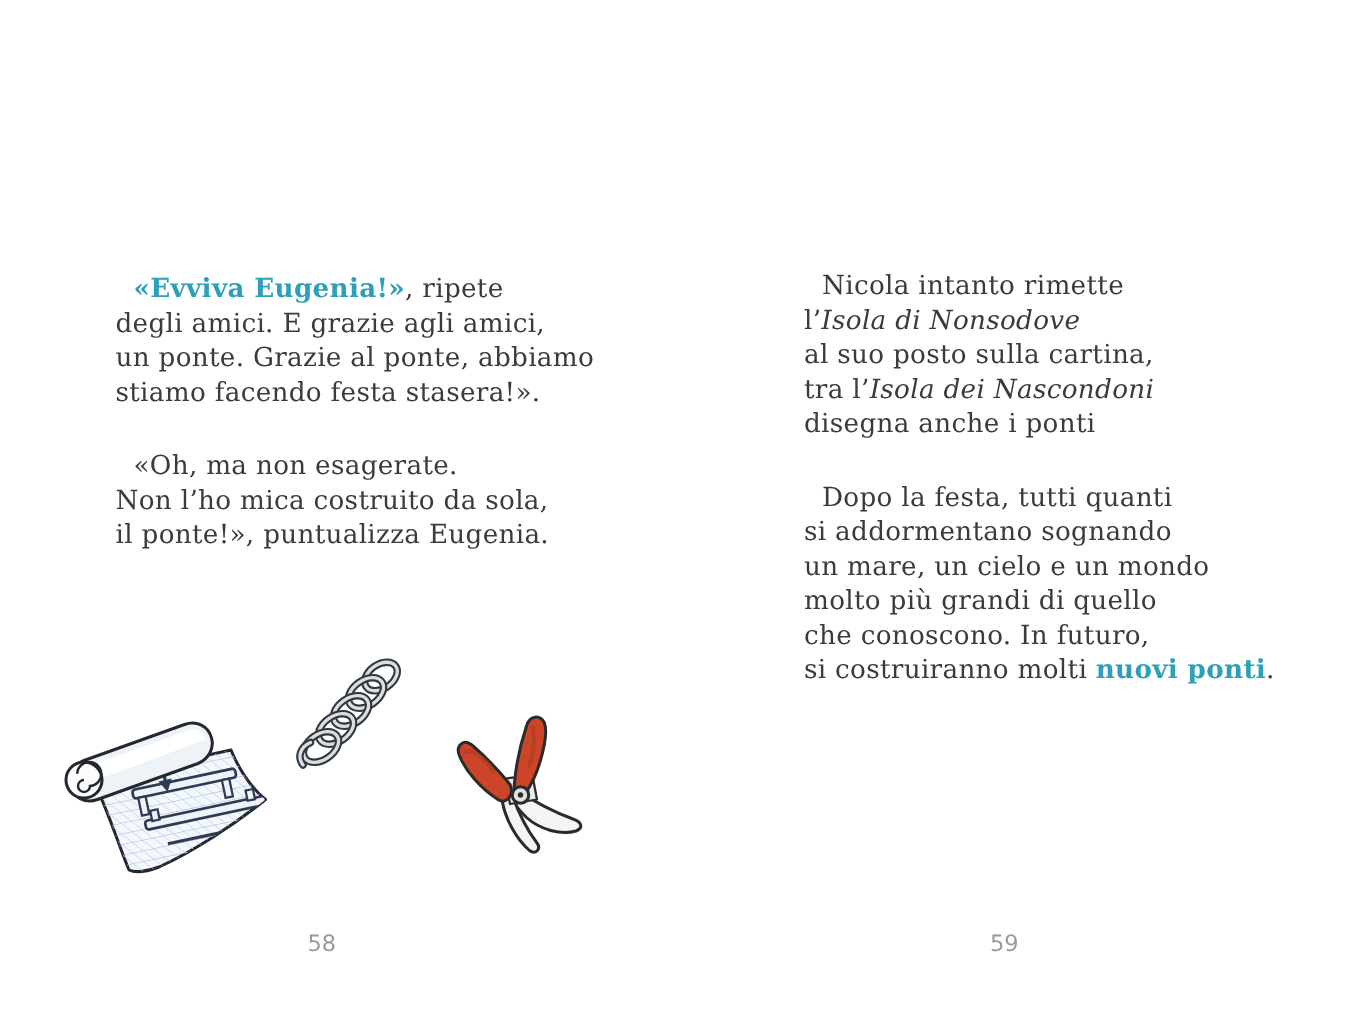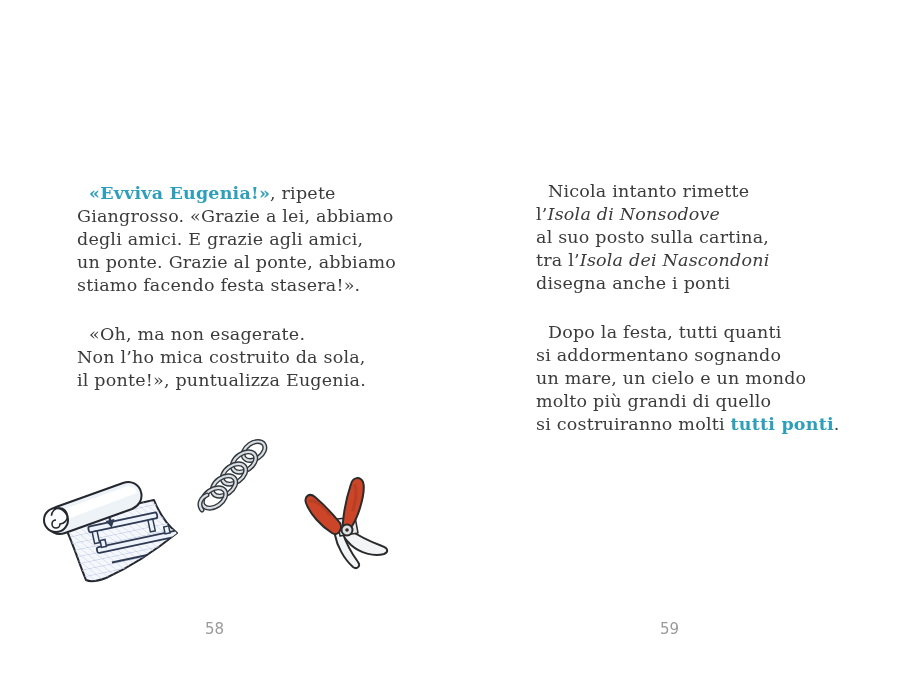--- a/index.html
+++ b/index.html
@@ -39,21 +39,20 @@
 </head>
 <body>
 
 <div class="page-spread">
 
   <div class="text-col" id="left-text">
     <div class="para">
       <div class="line indent">
         <span class="seg accent">«Evviva Eugenia!»</span><span class="seg">, ripete</span>
       </div>
-      <div class="line"><span class="seg">Giangrosso. «Grazie a lei, abbiamo</span></div>
       <div class="line"><span class="seg">degli amici. E grazie agli amici,</span></div>
       <div class="line"><span class="seg">un ponte. Grazie al ponte, abbiamo</span></div>
       <div class="line"><span class="seg">stiamo facendo festa stasera!».</span></div>
     </div>
     <div class="para">
       <div class="line indent"><span class="seg">«Oh, ma non esagerate.</span></div>
       <div class="line"><span class="seg">Non l’ho mica costruito da sola,</span></div>
       <div class="line"><span class="seg">il ponte!», puntualizza Eugenia.</span></div>
     </div>
   </div>
@@ -68,22 +67,23 @@
       <div class="line">
         <span class="seg">tra l’</span><span class="seg italic">Isola dei Nascondoni</span>
       </div>
       <div class="line"><span class="seg">disegna anche i ponti</span></div>
     </div>
     <div class="para">
       <div class="line indent"><span class="seg">Dopo la festa, tutti quanti</span></div>
       <div class="line"><span class="seg">si addormentano sognando</span></div>
       <div class="line"><span class="seg">un mare, un cielo e un mondo</span></div>
       <div class="line"><span class="seg">molto più grandi di quello</span></div>
+      <div class="line"><span class="seg">che conoscono. In futuro,</span></div>
       <div class="line">
-        <span class="seg">si costruiranno molti </span><span class="seg accent">tutti ponti</span><span class="seg">.</span>
+        <span class="seg">si costruiranno molti </span><span class="seg accent">nuovi ponti</span><span class="seg">.</span>
       </div>
     </div>
   </div>
 
   <svg class="illu" id="blueprint-illu" viewBox="0 0 164 118">
     <defs>
       <clipPath id="sheetclip">
         <path d="M34,46 L126,26 C130,36 138,50 149,59 C128,76 100,94 78,104 C70,107 62,108 58,106 C52,92 44,66 34,46 Z"></path>
       </clipPath>
       <pattern id="bp-grid" width="7" height="7" patternUnits="userSpaceOnUse" patternTransform="rotate(-12) skewX(40)">

